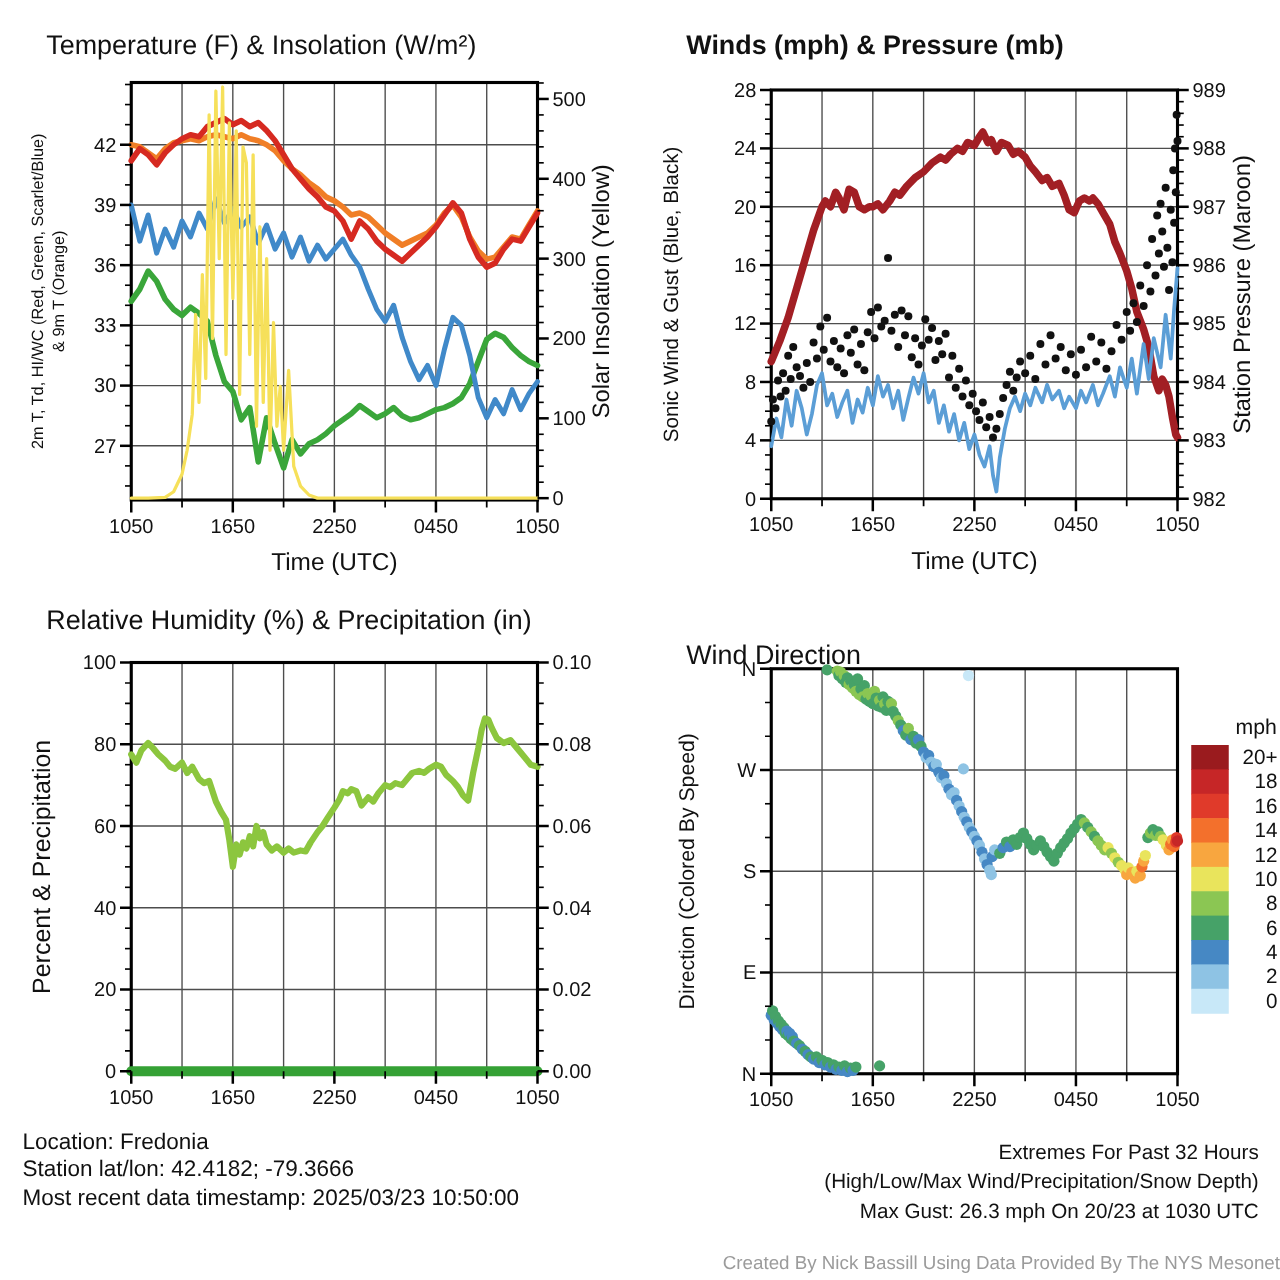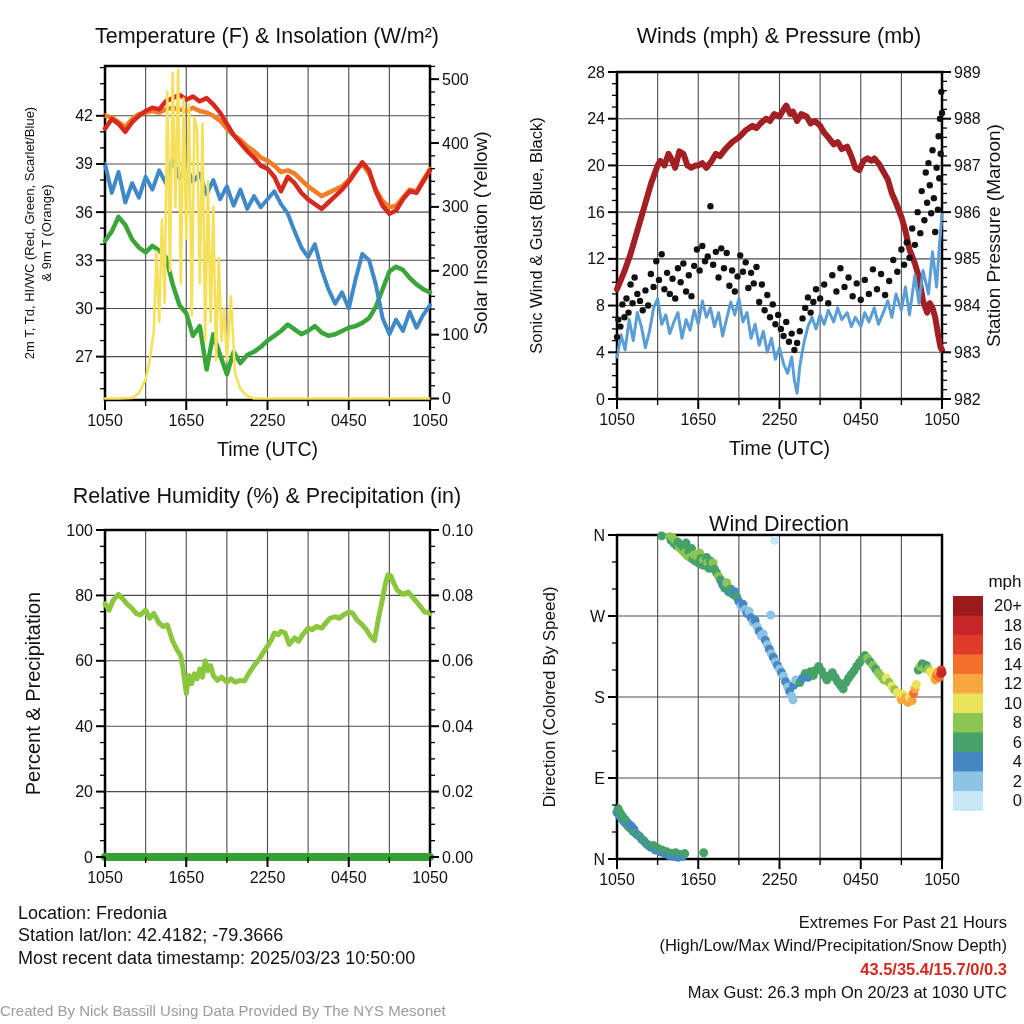--- a/index.html
+++ b/index.html
@@ -1,30 +1,30 @@
 <!DOCTYPE html>
 <html><head>
 <meta charset="utf-8">
 <style>
   html,body{margin:0;padding:0;}
   body{width:1024px;height:1024px;background:#ffffff;position:relative;overflow:hidden;
        font-family:"Liberation Sans", sans-serif;color:#111;}
   svg{position:absolute;}
   svg text{font-family:"Liberation Sans", sans-serif;fill:#111;}
-  .chart-title{position:absolute;font-size:21.5px;color:#111;text-align:center;white-space:nowrap;}
+  .chart-title{position:absolute;font-size:21.5px;color:#111;white-space:nowrap;}
   .footer-left{position:absolute;left:18px;top:902px;font-size:18px;line-height:22.3px;}
   .footer-right{position:absolute;right:17px;top:911px;font-size:16.5px;line-height:23.4px;text-align:right;}
   .ex-values{color:#d22b20;font-weight:bold;}
-  .credit{position:absolute;left:0;top:1002px;width:100%;text-align:left;font-size:15px;color:#9b9b9b;}
+  .credit{position:absolute;left:0;top:1002px;width:100%;text-align:right;font-size:15px;color:#9b9b9b;}
 </style>
 </head>
 <body>
 
 <div class="chart-title" style="left:37px;top:24px;width:460px;">Temperature (F) &amp; Insolation (W/m²)</div>
-<div class="chart-title" style="left:549px;top:24px;width:460px;">Winds (mph) &amp; Pressure (mb)</div>
+<div class="chart-title" style="left:549px;top:24px;width:460px;font-weight:bold;">Winds (mph) &amp; Pressure (mb)</div>
 <div class="chart-title" style="left:37px;top:484px;width:460px;">Relative Humidity (%) &amp; Precipitation (in)</div>
 <div class="chart-title" style="left:549px;top:484px;width:460px;margin-top:28px;">Wind Direction</div>
 
 <svg id="svg-temp" style="left:0;top:0;" width="512" height="470" viewBox="0 0 512 470">
     <line x1="145.625" y1="66" x2="145.625" y2="400" stroke="#4d4d4d" stroke-width="1.1"></line>
     <line x1="186.25" y1="66" x2="186.25" y2="400" stroke="#4d4d4d" stroke-width="1.1"></line>
     <line x1="226.875" y1="66" x2="226.875" y2="400" stroke="#4d4d4d" stroke-width="1.1"></line>
     <line x1="267.5" y1="66" x2="267.5" y2="400" stroke="#4d4d4d" stroke-width="1.1"></line>
     <line x1="308.125" y1="66" x2="308.125" y2="400" stroke="#4d4d4d" stroke-width="1.1"></line>
     <line x1="348.75" y1="66" x2="348.75" y2="400" stroke="#4d4d4d" stroke-width="1.1"></line>
@@ -693,18 +693,17 @@
     <rect x="441" y="321" width="30" height="20" fill="#c8e8f8"></rect>
     <text x="510" y="336.25" text-anchor="end" font-size="16.5">0</text>
   </svg>
 
 <div class="footer-left">
   <div>Location: Fredonia</div>
   <div>Station lat/lon: 42.4182; -79.3666</div>
   <div>Most recent data timestamp: 2025/03/23 10:50:00</div>
 </div>
 <div class="footer-right">
-  <div>Extremes For Past 21 Hours</div>
+  <div>Extremes For Past 32 Hours</div>
   <div>(High/Low/Max Wind/Precipitation/Snow Depth)</div>
-  <div class="ex-values">43.5/35.4/15.7/0/0.3</div>
   <div>Max Gust: 26.3 mph On 20/23 at 1030 UTC</div>
 </div>
 <div class="credit">Created By Nick Bassill Using Data Provided By The NYS Mesonet</div>
 
 </body></html>

